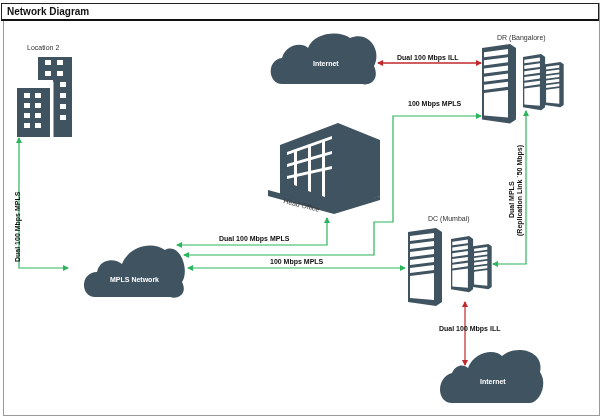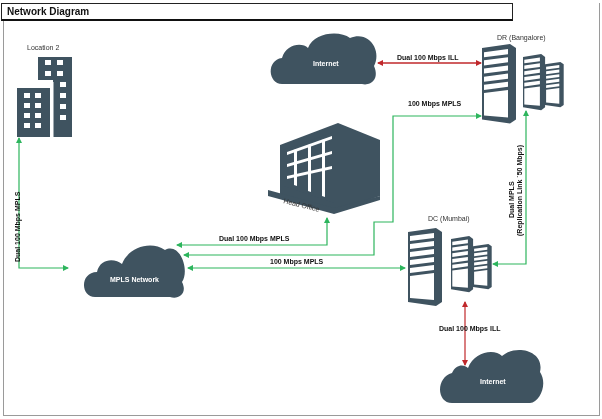--- a/index.html
+++ b/index.html
@@ -1,20 +1,20 @@
 <!DOCTYPE html>
 <html><head>
 <meta charset="utf-8">
 <style>
   html, body { margin:0; padding:0; background:#ffffff; }
   body { width:602px; height:419px; position:relative; overflow:hidden;
          font-family:"Liberation Sans", sans-serif; }
   .frame { position:absolute; left:3px; top:3px; width:595px; height:412px;
            border-left:1px solid #9a9a9a; border-right:1px solid #9a9a9a; border-bottom:1px solid #9a9a9a; }
-  .title-bar { position:absolute; left:1px; top:3px; width:512px; height:18px;
+  .title-bar { position:absolute; left:1px; top:3px; width:598px; height:18px;
                border:1px solid #222; border-bottom:2px solid #111; background:#fff; box-sizing:border-box; }
   .title-text { position:absolute; left:5px; top:2px; font-size:10px; font-weight:bold; color:#111; }
   svg.diagram { position:absolute; left:0; top:0; }
   .lbl { font-family:"Liberation Sans", sans-serif; font-size:7px; font-weight:bold; fill:#111; }
   .lbl-light { font-family:"Liberation Sans", sans-serif; font-size:7px; fill:#333; }
   .cloud-text { font-family:"Liberation Sans", sans-serif; font-size:7px; font-weight:bold; fill:#ffffff; }
 </style>
 </head>
 <body>
 

